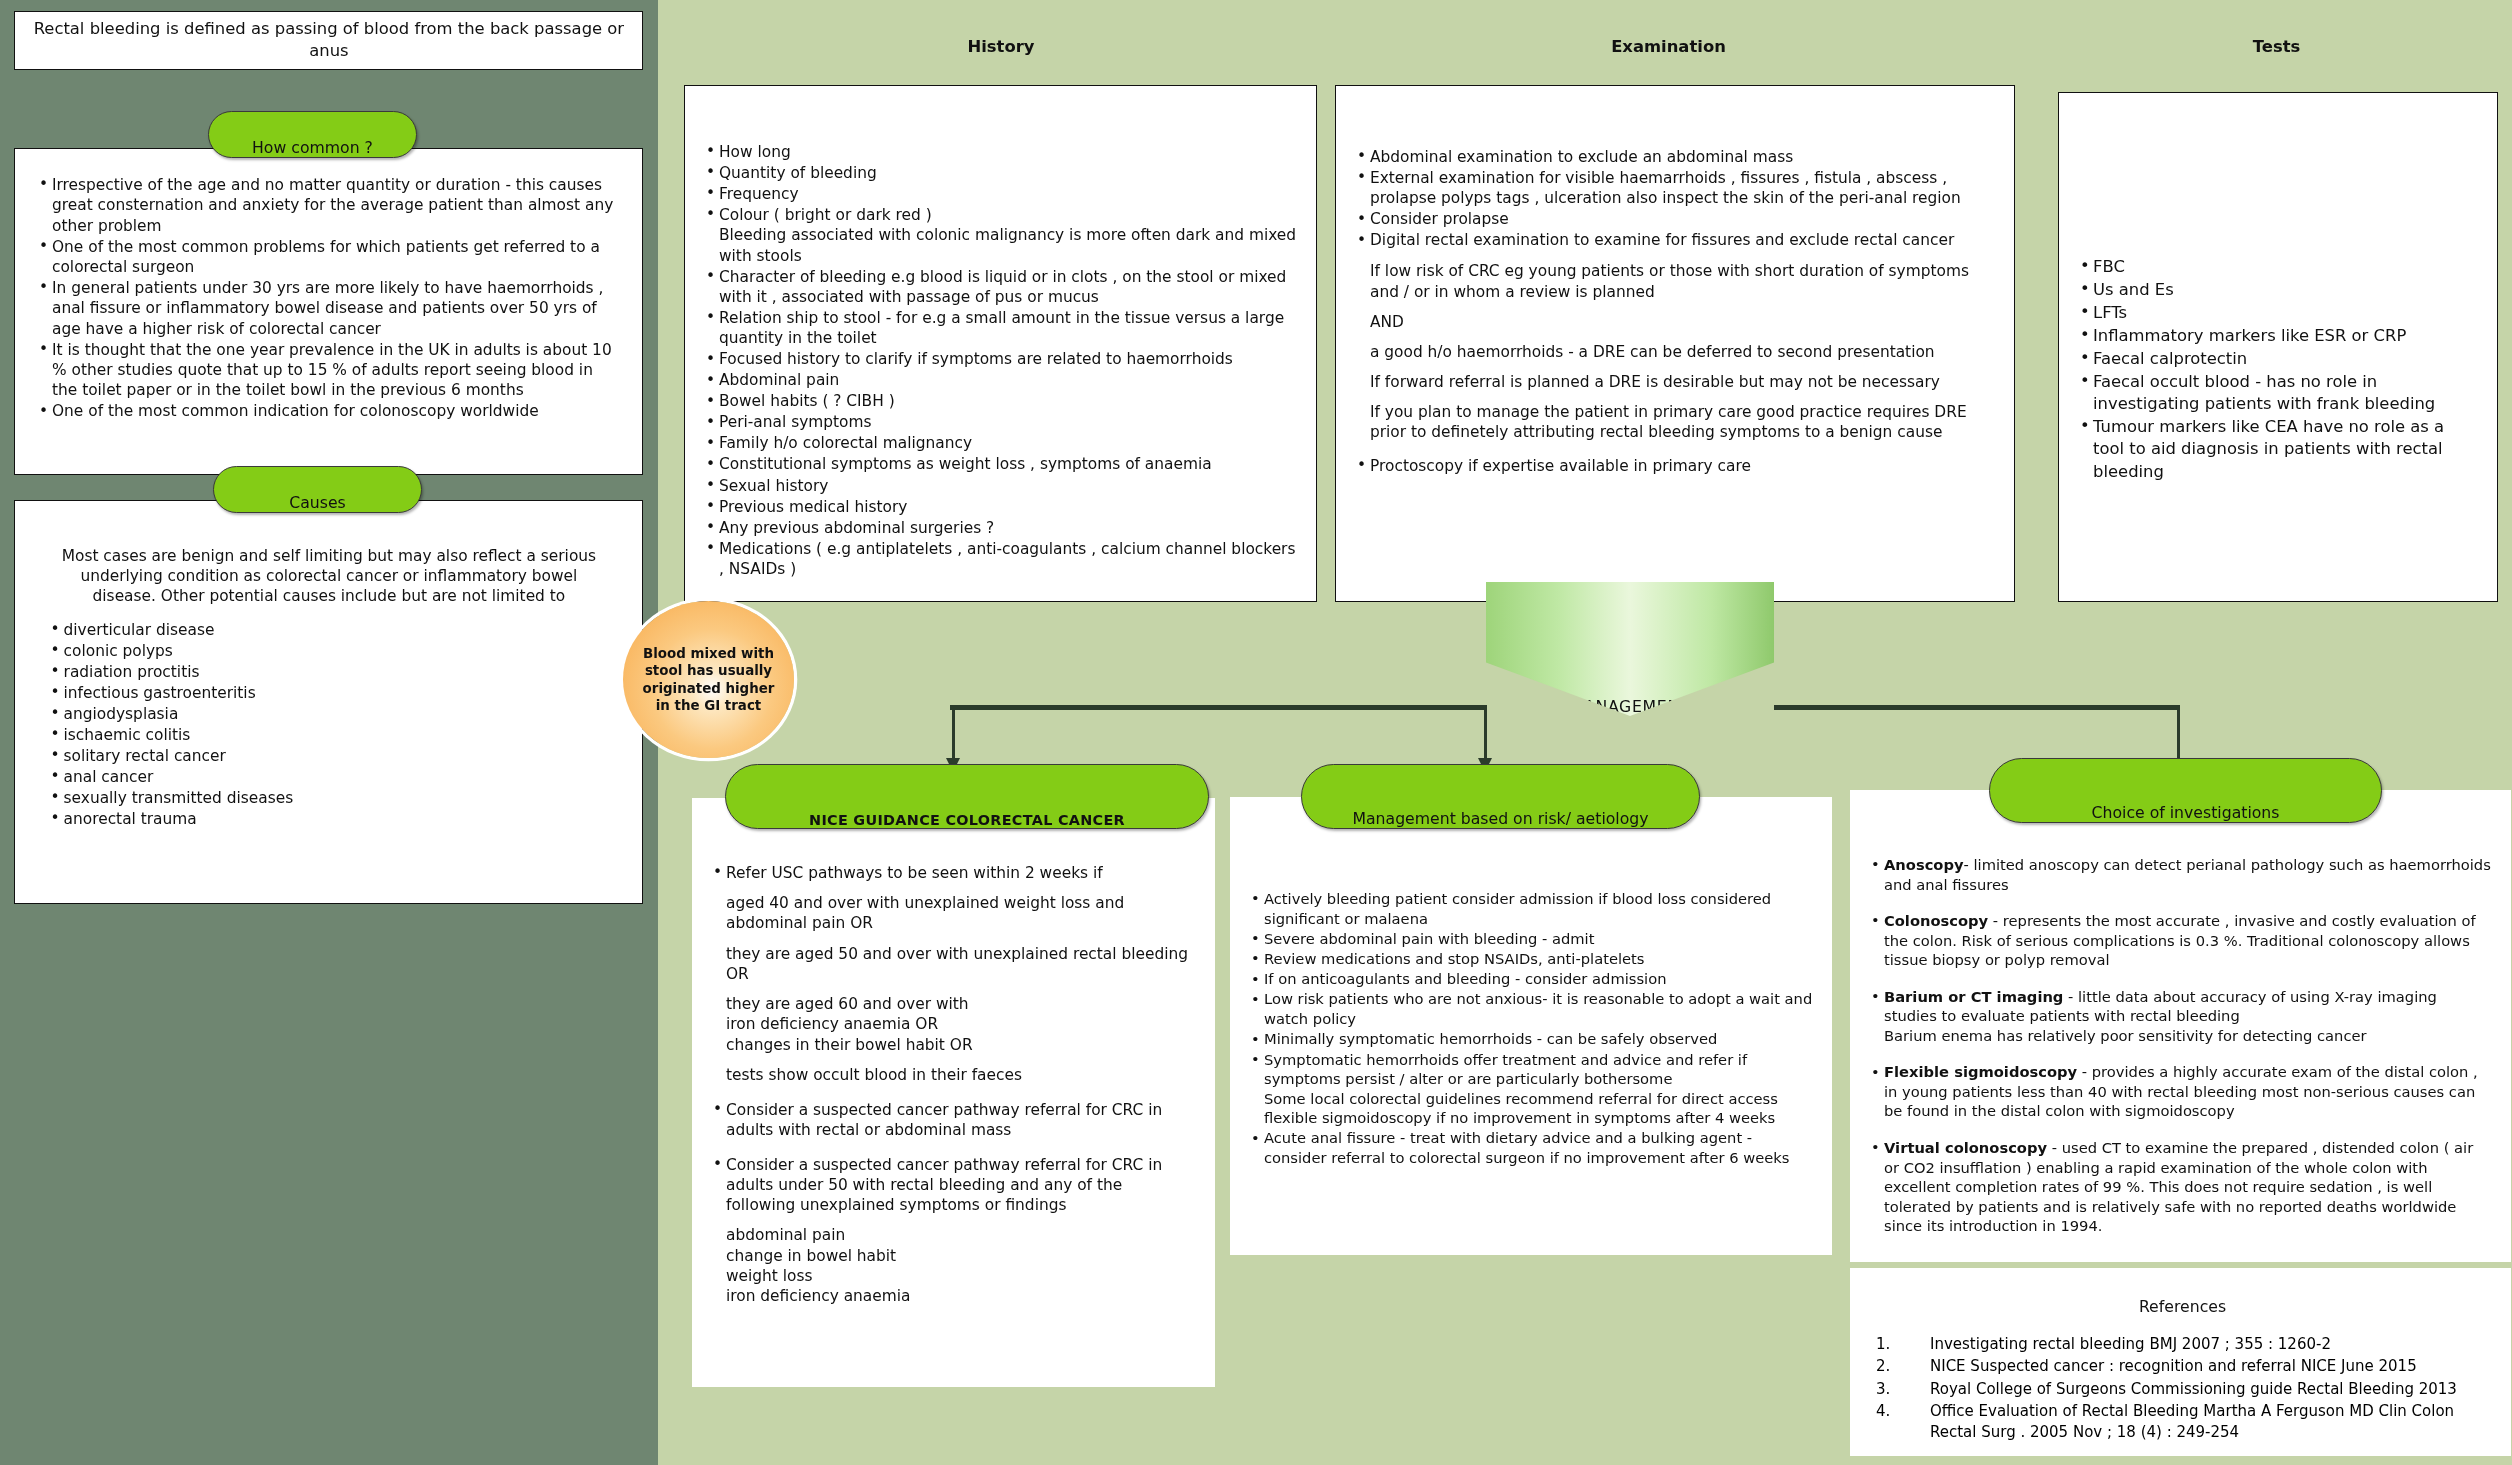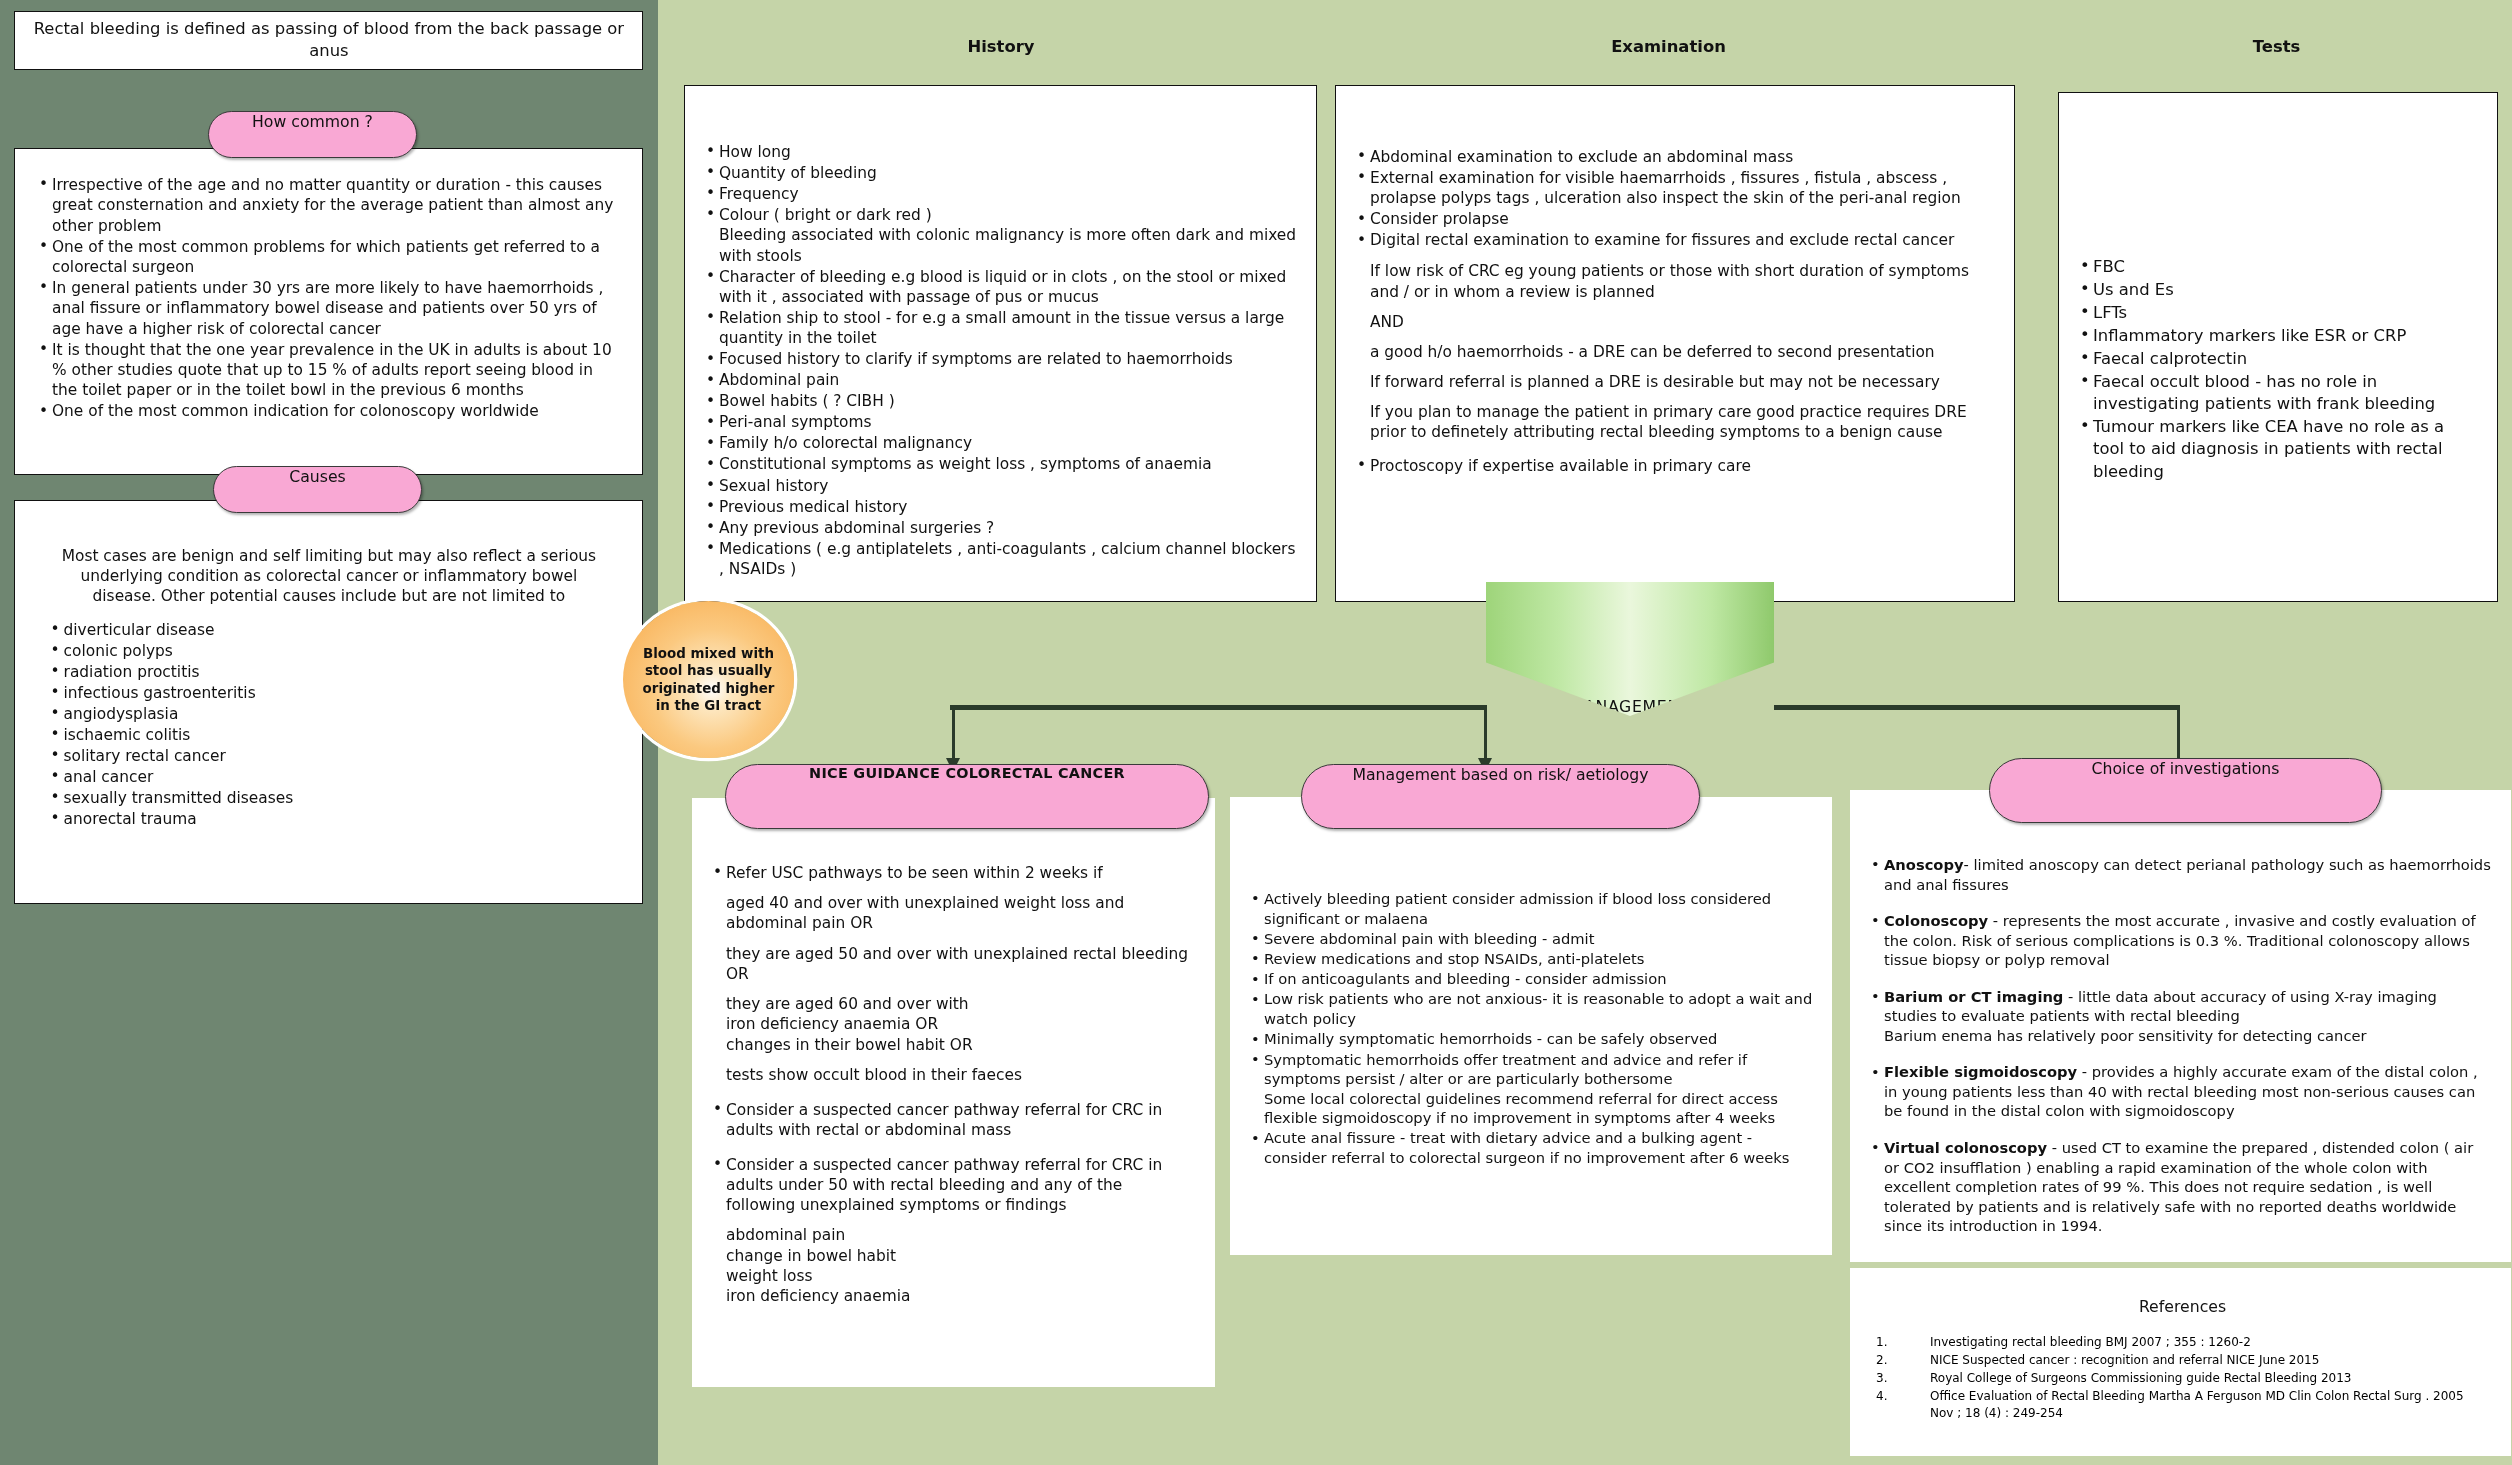--- a/index.html
+++ b/index.html
@@ -14,45 +14,45 @@
 
   
   #left-panel{left:0;top:0;width:658px;height:1465px;background:#6f8671;}
 
   
   .card{background:#ffffff;border:1.3px solid #111;}
   .card-noborder{background:#ffffff;}
 
   
   .pill{
-    background:#f9a8d4;
+    background:#84cc16;
     border:1.3px solid #3a3a3a;
     border-radius:654px;
-    display:flex;align-items:flex-start;justify-content:center;
+    display:flex;align-items:flex-end;justify-content:center;
     text-align:center;
     box-shadow:1.3px 2px 2.6px rgba(0,0,0,.30);
     z-index:6;
   }
 
   
   .defn{font-size:16.4px;color:#111;text-align:center;line-height:1.35;}
   .pill-label{font-size:15.7px;color:#111;font-weight:400;}
   .pill-label-caps{font-size:14.4px;color:#111;font-weight:700;letter-spacing:0.3px;}
   .colhead{font-size:16.4px;font-weight:700;color:#111;text-align:center;}
   .body-txt{font-size:15.4px;color:#111;line-height:1.32;}
   .body-txt-sm{font-size:14.7px;color:#111;line-height:1.33;}
   .tests-txt{font-size:16.4px;color:#111;line-height:1.36;}
 
   ul.bl{margin:0;padding:0;list-style:none;}
   ul.bl > li{position:relative;padding-left:17px;margin:0 0 0.7px 0;}
   ul.bl > li:before{content:"\2022";position:absolute;left:3.9px;top:-0.7px;}
   ul.bl > li .sub{display:block;}
   .gap{height:9.8px;}
 
-  ol.refs{margin:0;padding:0;list-style:none;counter-reset:r;font-size:12px;line-height:1.4;}
+  ol.refs{margin:0;padding:0;list-style:none;counter-reset:r;font-size:15px;line-height:1.4;}
   ol.refs>li{counter-increment:r;position:relative;padding-left:54px;margin-bottom:1.3px;}
   ol.refs>li:before{content:counter(r) ".";position:absolute;left:0;top:0;}
 
   b{font-weight:700;}
 
   
   #management-shape{
     left:1486px;top:582px;width:288px;height:134px;z-index:7;
     background:linear-gradient(90deg,#9ed47a 0%,#bfe8a4 25%,#eaf7dc 50%,#bfe8a4 78%,#8fc96c 100%);
     clip-path:polygon(0 0,100% 0,100% 60%,50% 100%,0 60%);

